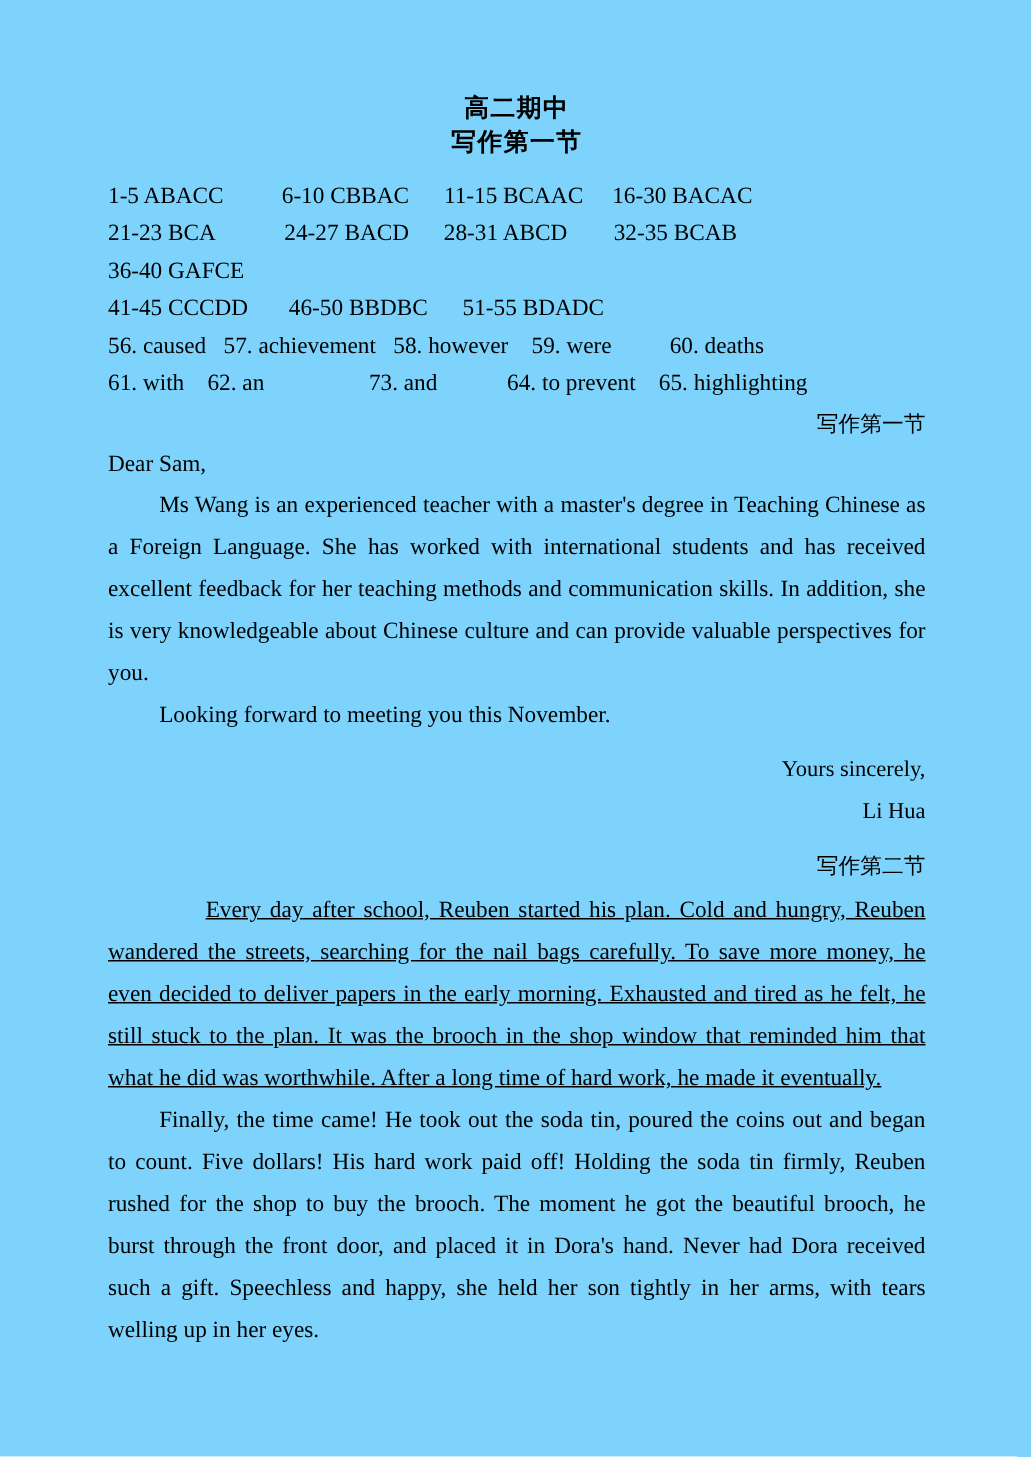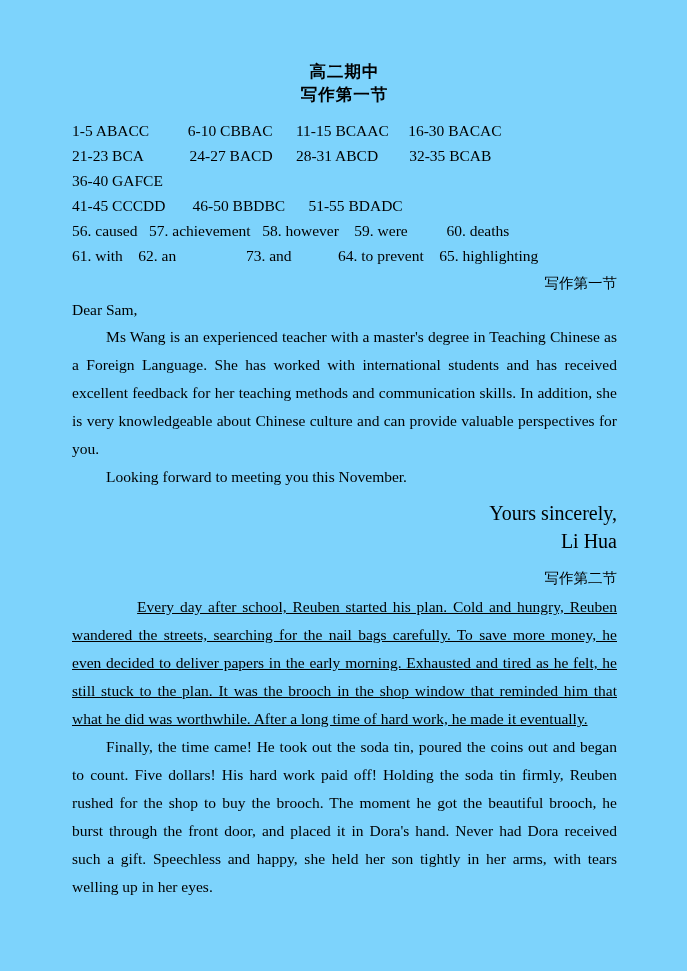--- a/index.html
+++ b/index.html
@@ -65,21 +65,21 @@
     line-height: 28px;
     text-align: justify;
     text-justify: inter-word;
     text-indent: 2.2em;
   }
   p.body-para.deep-indent {
     text-indent: 4.2em;
     text-decoration: underline;
   }
   .closing {
-    font-size: 20px;
+    font-size: 15px;
     line-height: 28px;
     text-align: right;
   }
   .spacer-sm { height: 8px; }
   .essay-block { margin-top: 2px; }
 </style>
 </head>
 <body>
 
 <div class="page">

